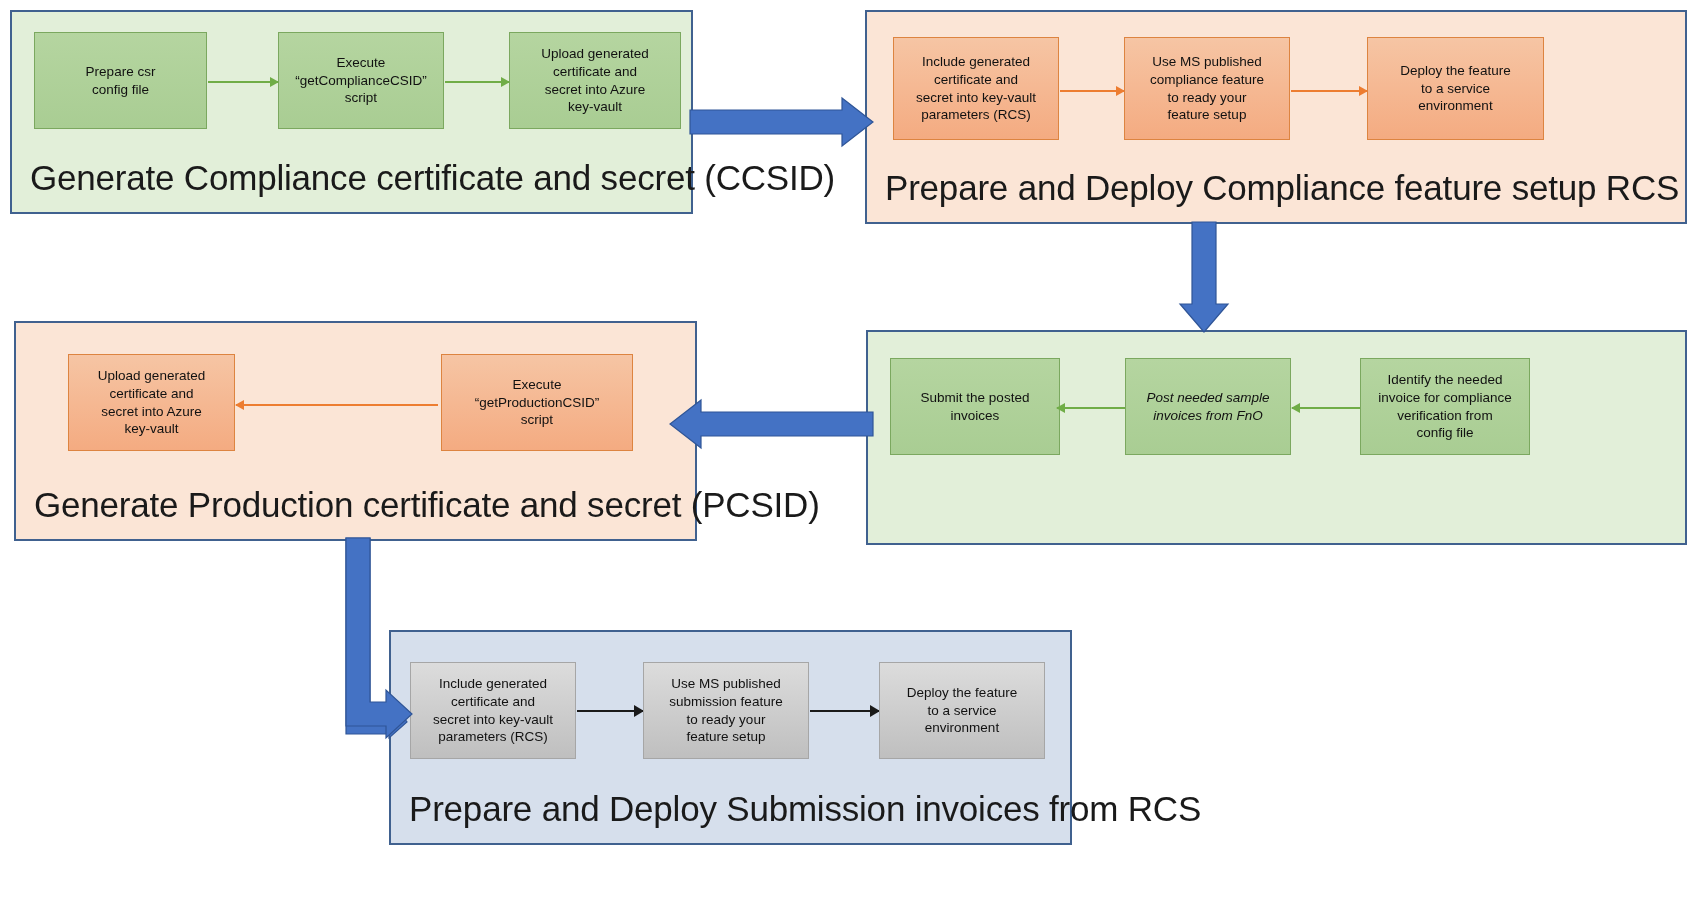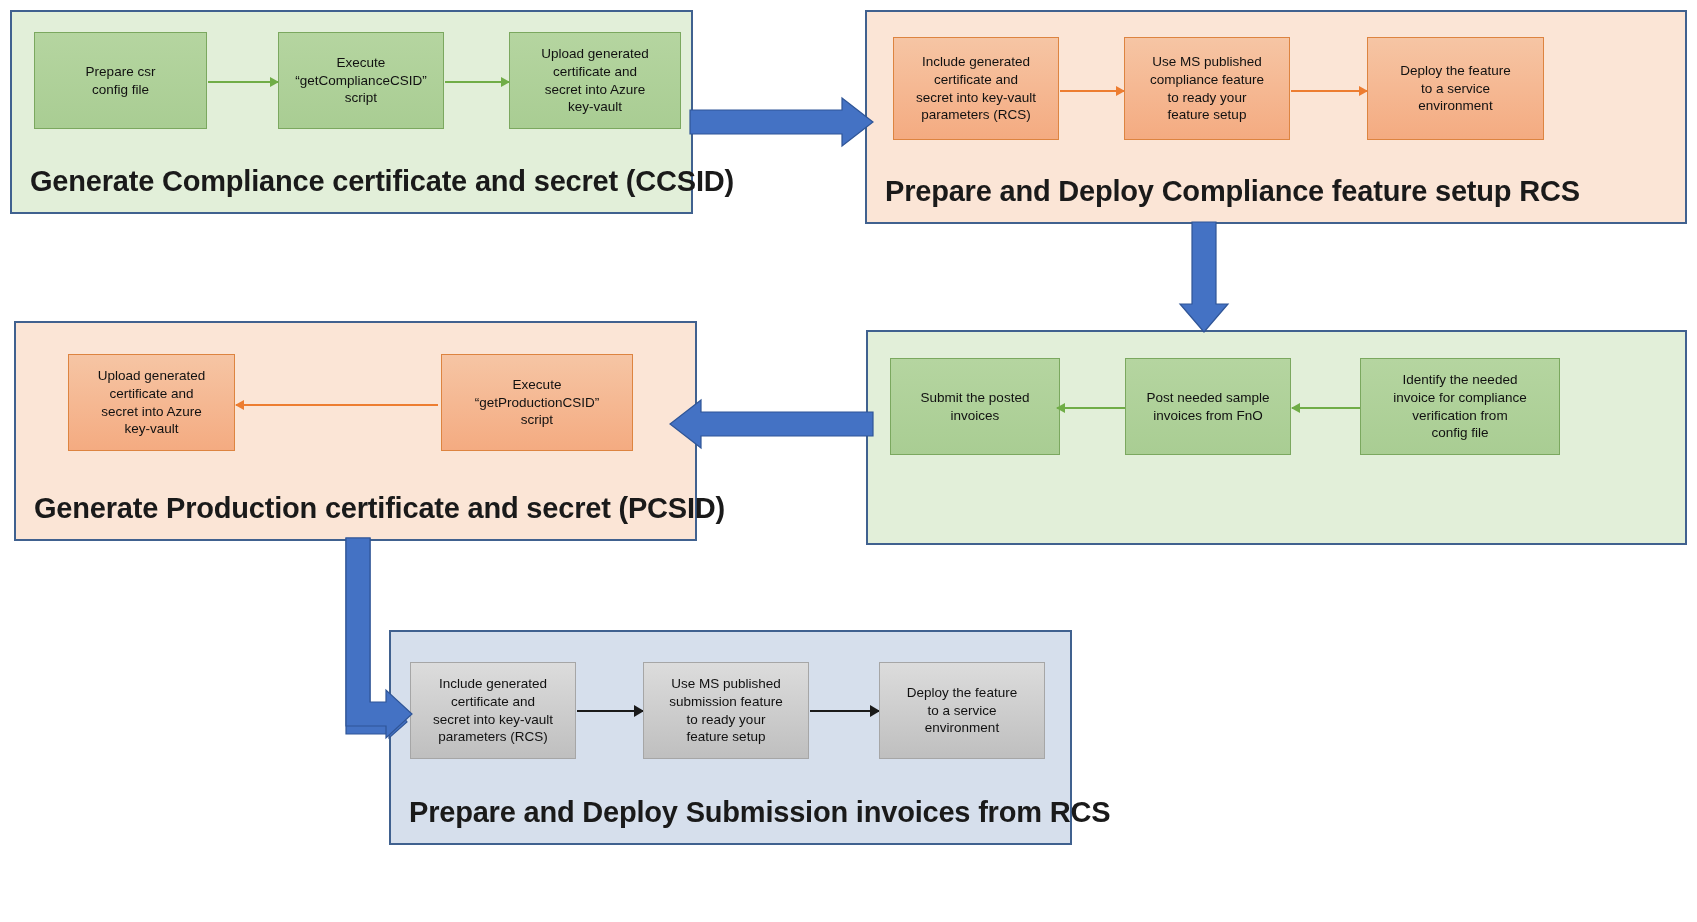--- a/index.html
+++ b/index.html
@@ -25,24 +25,24 @@
     box-sizing: border-box;
   }
   .panel.green   { background: #e2efd9; }
   .panel.orange  { background: #fbe5d6; }
   .panel.blue    { background: #d6dfec; }
 
   .panel-title {
     position: absolute;
     left: 18px;
     bottom: 14px;
-    font-size: 29px;
+    font-size: 35px;
     color: #1a1a1a;
     font-family: "Liberation Sans", sans-serif;
-    font-weight: 700;
+    font-weight: 400;
     letter-spacing: -0.2px;
     white-space: nowrap;
   }
 
   
   .step {
     position: absolute;
     box-sizing: border-box;
     display: flex;
     align-items: center;
@@ -166,28 +166,28 @@
   </div>
 
   <div class="panel green" style="left:866px; top:330px; width:821px; height:215px;">
     <div class="step green" style="left:22px; top:26px; width:170px; height:97px;">
       <span>Submit the posted<br>invoices</span>
     </div>
     <div class="thin-arrow green left" style="left:189px; top:75px; width:68px;">
       <div class="shaft"></div>
         <div class="head"></div>
     </div>
-    <div class="step green" style="left:257px; top:26px; width:166px; height:97px;">
+    <div class="step green" style="left:257px; top:26px; width:166px; height:97px;font-style:italic;">
       <span>Post needed sample<br>invoices from FnO</span>
     </div>
     <div class="thin-arrow green left" style="left:424px; top:75px; width:68px;">
       <div class="shaft"></div>
         <div class="head"></div>
     </div>
-    <div class="step green" style="left:492px; top:26px; width:200px; height:97px;justify-content:center;">
+    <div class="step green" style="left:492px; top:26px; width:170px; height:97px;justify-content:center;">
       <span>Identify the needed<br>invoice for compliance<br>verification from<br>config file</span>
     </div>
   </div>
 
   <div class="panel blue" style="left:389px; top:630px; width:683px; height:215px;">
     <div class="step grey" style="left:19px; top:30px; width:166px; height:97px;">
       <span>Include generated<br>certificate and<br>secret into key-vault<br>parameters (RCS)</span>
     </div>
     <div class="thin-arrow black right" style="left:186px; top:78px; width:66px;">
       <div class="shaft"></div>

